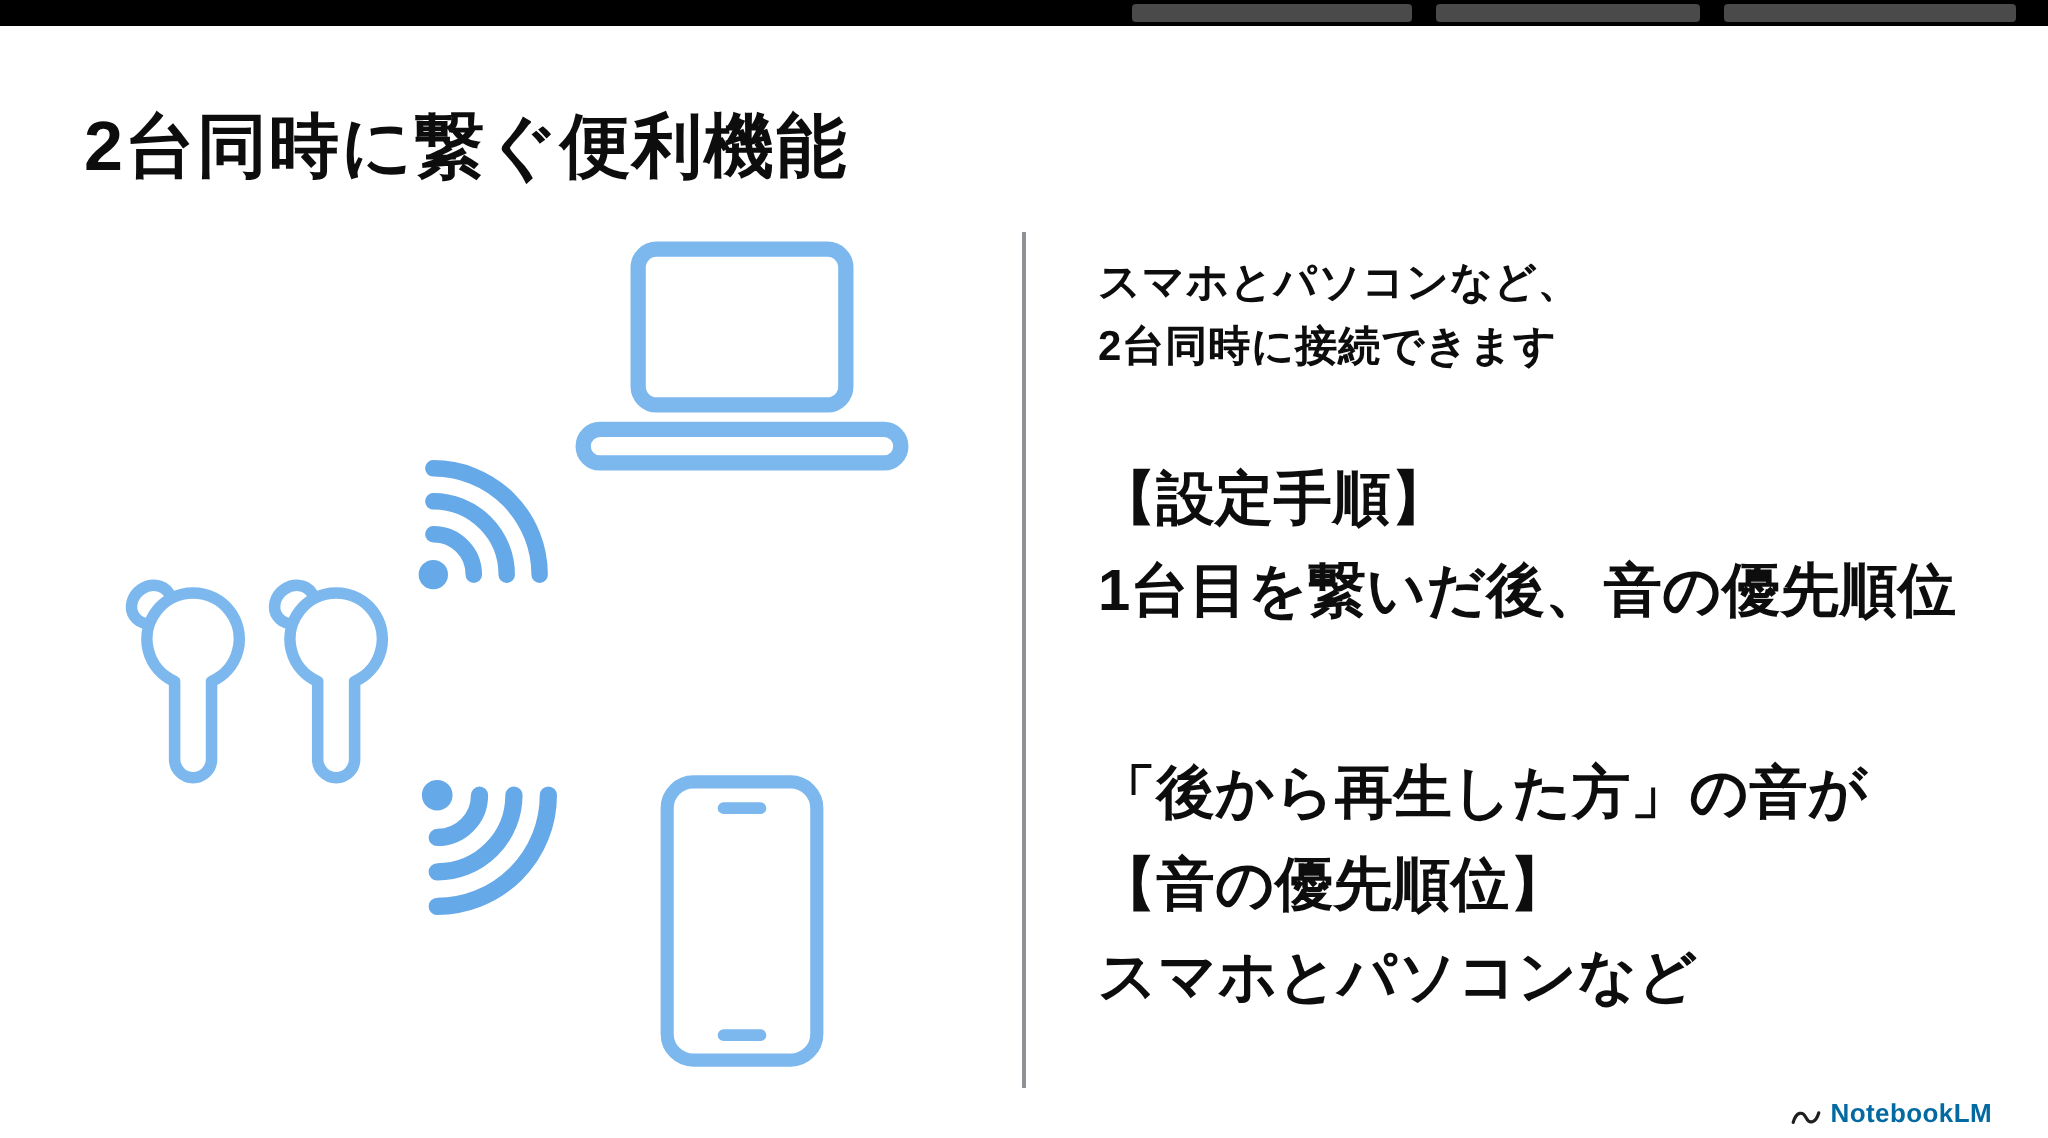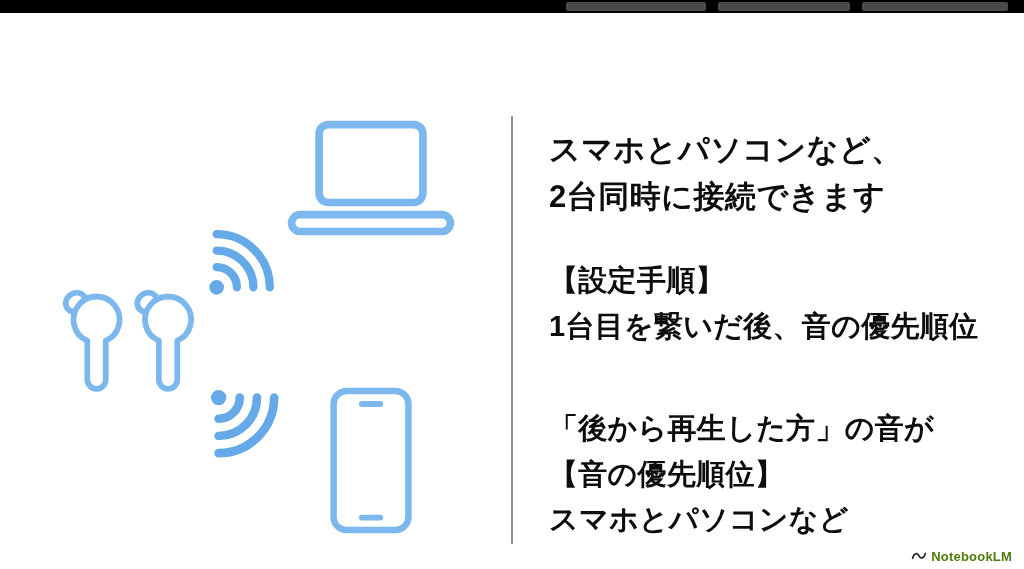--- a/index.html
+++ b/index.html
@@ -65,62 +65,63 @@
 
   
   .panel {
     position: absolute;
     left: 549px;
     top: 126px;
     width: 455px;
     color: #0d0d0d;
   }
   .panel-heading {
-    font-size: 31px;
+    font-size: 21px;
     font-weight: 800;
     line-height: 1.52;
     letter-spacing: 0.5px;
   }
   .section {
     font-size: 29px;
     font-weight: 700;
     line-height: 1.58;
     letter-spacing: 0.3px;
   }
   .section.sec-1 { margin-top: 38px; }
   .section.sec-2 { margin-top: 56px; }
 
   
   .footer {
     position: absolute;
-    right: 12px;
+    right: 28px;
     bottom: 5px;
     display: flex;
-    align-items: flex-start;
+    align-items: flex-end;
     gap: 4px;
-    color: #4d7c0f;
+    color: #0369a1;
   }
   .footer .logo-text {
     font-size: 13px;
     font-weight: 700;
     letter-spacing: 0.2px;
   }
   .footer svg { display: block; }
 </style>
 </head>
 <body>
 
 <div class="slide">
 
   <div class="top-bar">
     <div class="top-seg s1"></div>
     <div class="top-seg s2"></div>
     <div class="top-seg s3"></div>
   </div>
 
+  <h1 class="title">2台同時に繋ぐ便利機能</h1>
 
   <div class="illus laptop">
     <svg viewBox="0 0 110 80" xmlns="http://www.w3.org/2000/svg">
       <rect x="21" y="3" width="68" height="51" rx="6" fill="#ffffff" stroke="#7CB8ED" stroke-width="5"></rect>
       <rect x="3" y="62" width="104" height="11" rx="5.5" fill="#ffffff" stroke="#7CB8ED" stroke-width="5"></rect>
     </svg>
   </div>
 
   <div class="illus wifi-up">
     <svg viewBox="0 0 96 96" xmlns="http://www.w3.org/2000/svg">

